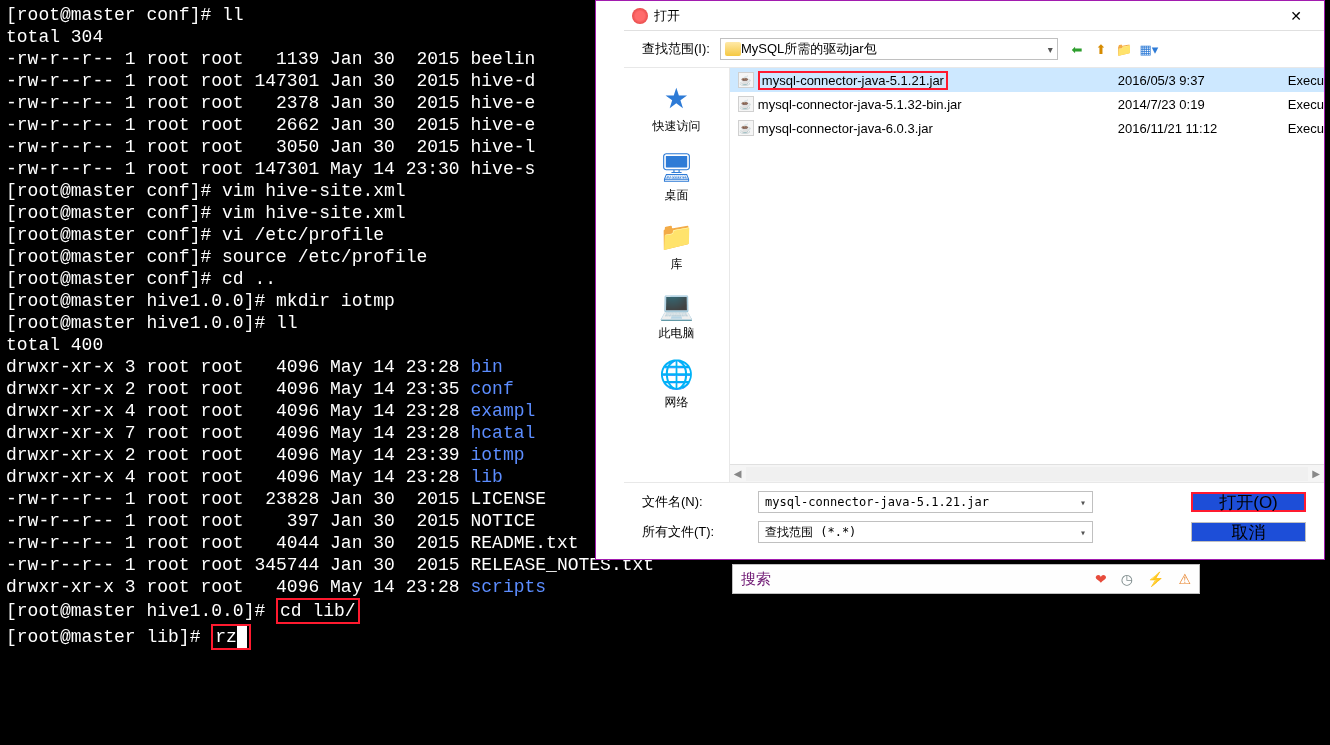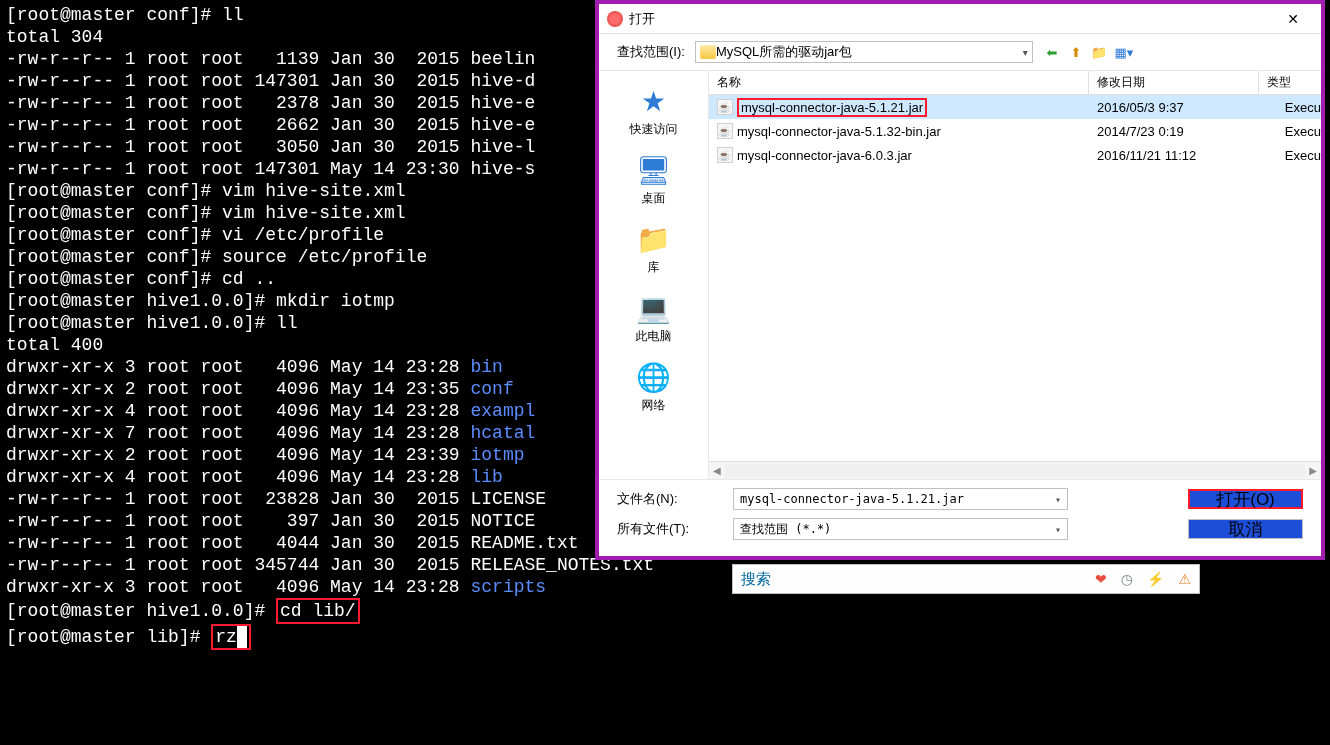--- a/index.html
+++ b/index.html
@@ -25,26 +25,27 @@
     .hl-red { border: 2px solid #ff1a2f; display: inline-block; padding: 0 2px; }
     .cursor { background: #fff; color: #000; display: inline-block; width: 10px; }
     
     .dialog {
       position: absolute;
       top: 0;
       left: 595px;
       width: 730px;
       height: 560px;
       background: #fff;
-      border: 4px solid #a21caf;
+      border: 1px solid #a21caf;
       display: flex;
       flex-direction: column;
       font-family: 'Microsoft YaHei', 'SimSun', sans-serif;
       font-size: 13px;
       color: #000;
+      padding-left: 28px;
     }
     .dialog-titlebar {
       height: 30px;
       display: flex;
       align-items: center;
       padding: 0 8px;
       border-bottom: 1px solid #e0e0e0;
     }
     .dialog-icon {
       width: 16px; height: 16px;
@@ -221,21 +222,21 @@
       left: 732px;
       width: 468px;
       height: 30px;
       background: #fefefe;
       border: 1px solid #c0c0c0;
       display: flex;
       align-items: center;
       padding: 0 8px;
       font-family: 'Microsoft YaHei', sans-serif;
     }
-    .search-placeholder { color: #0369a1; font-size: 15px; flex:1; }
+    .search-placeholder { color: #701a75; font-size: 15px; flex:1; }
     .search-icons { display: flex; gap: 14px; align-items: center; font-size: 14px;}
   </style>
 </head>
 <body>
 
 <div class="terminal" id="term"><div>[root@master conf]# ll</div><div>total 304</div><div>-rw-r--r-- 1 root root   1139 Jan 30  2015 beelin</div><div>-rw-r--r-- 1 root root 147301 Jan 30  2015 hive-d</div><div>-rw-r--r-- 1 root root   2378 Jan 30  2015 hive-e</div><div>-rw-r--r-- 1 root root   2662 Jan 30  2015 hive-e</div><div>-rw-r--r-- 1 root root   3050 Jan 30  2015 hive-l</div><div>-rw-r--r-- 1 root root 147301 May 14 23:30 hive-s</div><div>[root@master conf]# vim hive-site.xml</div><div>[root@master conf]# vim hive-site.xml</div><div>[root@master conf]# vi /etc/profile</div><div>[root@master conf]# source /etc/profile</div><div>[root@master conf]# cd ..</div><div>[root@master hive1.0.0]# mkdir iotmp</div><div>[root@master hive1.0.0]# ll</div><div>total 400</div><div><span>drwxr-xr-x 3 root root   4096 May 14 23:28 </span><span class="blue">bin</span></div><div><span>drwxr-xr-x 2 root root   4096 May 14 23:35 </span><span class="blue">conf</span></div><div><span>drwxr-xr-x 4 root root   4096 May 14 23:28 </span><span class="blue">exampl</span></div><div><span>drwxr-xr-x 7 root root   4096 May 14 23:28 </span><span class="blue">hcatal</span></div><div><span>drwxr-xr-x 2 root root   4096 May 14 23:39 </span><span class="blue">iotmp</span></div><div><span>drwxr-xr-x 4 root root   4096 May 14 23:28 </span><span class="blue">lib</span></div><div>-rw-r--r-- 1 root root  23828 Jan 30  2015 LICENSE</div><div>-rw-r--r-- 1 root root    397 Jan 30  2015 NOTICE</div><div>-rw-r--r-- 1 root root   4044 Jan 30  2015 README.txt</div><div>-rw-r--r-- 1 root root 345744 Jan 30  2015 RELEASE_NOTES.txt</div><div><span>drwxr-xr-x 3 root root   4096 May 14 23:28 </span><span class="blue">scripts</span></div><div><span>[root@master hive1.0.0]# </span><span class="hl-red">cd lib/</span></div><div><span>[root@master lib]# </span><span class="hl-red">rz<span class="cursor">&nbsp;</span></span></div></div>
 
 <div class="dialog">
   <div class="dialog-titlebar">
     <div class="dialog-icon"></div>
@@ -276,25 +277,20 @@
           <div class="place-icon" style="color:#5a7a8c">💻</div>
           <span>此电脑</span>
         </div>
         <div class="place-item">
           <div class="place-icon" style="color:#2e7bd6">🌐</div>
           <span>网络</span>
         </div>
       </div>
 
     <div class="file-pane">
-      <div class="file-header">
-        <div class="col-name">名称</div>
-        <div class="col-date">修改日期</div>
-        <div class="col-type">类型</div>
-      </div>
       <div class="file-list" id="filelist">
           <div class="file-row selected">
             <div class="fcell-name">
               <span class="java-icon">☕</span>
               <span class="filename-text">mysql-connector-java-5.1.21.jar</span>
             </div>
             <div class="fcell-date">2016/05/3 9:37</div>
             <div class="fcell-type">Execu</div>
           </div>
           <div class="file-row">

